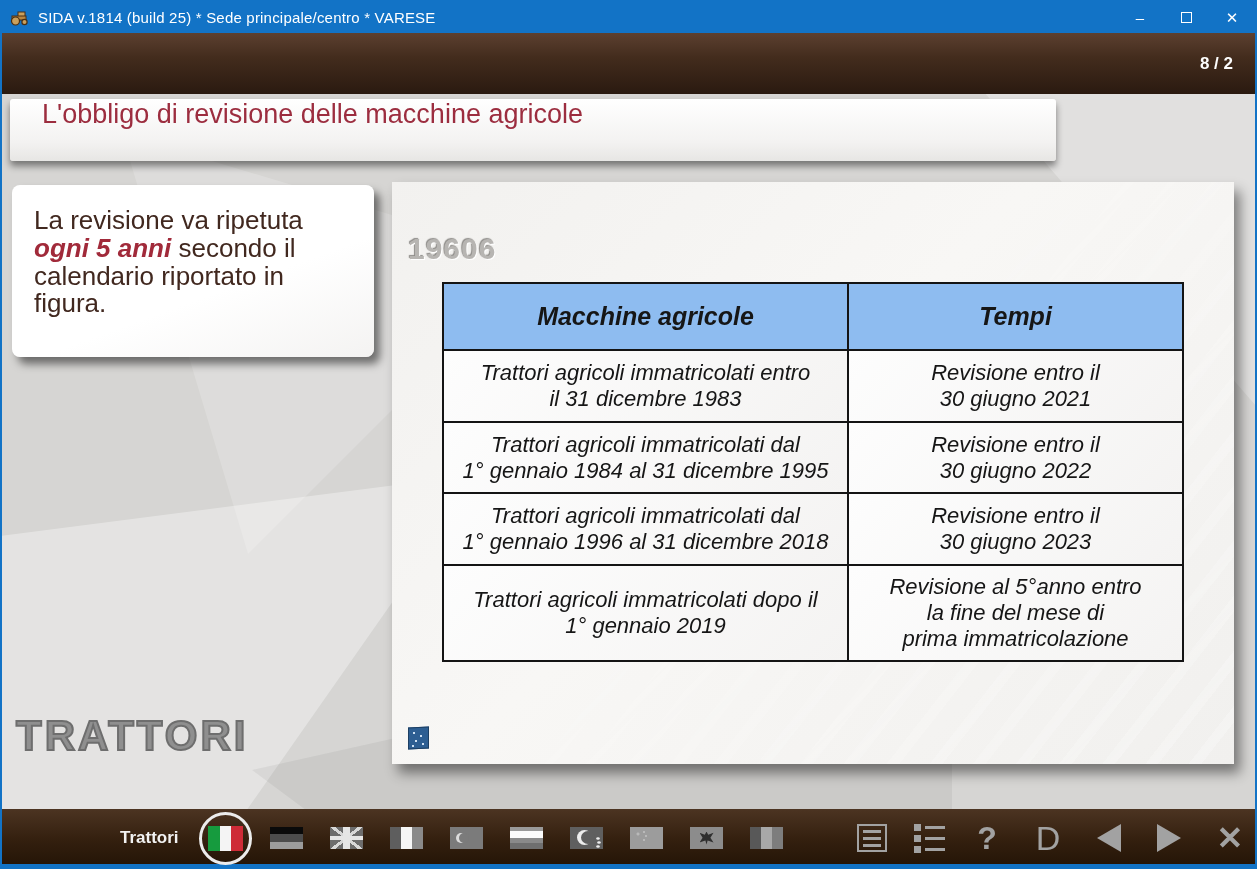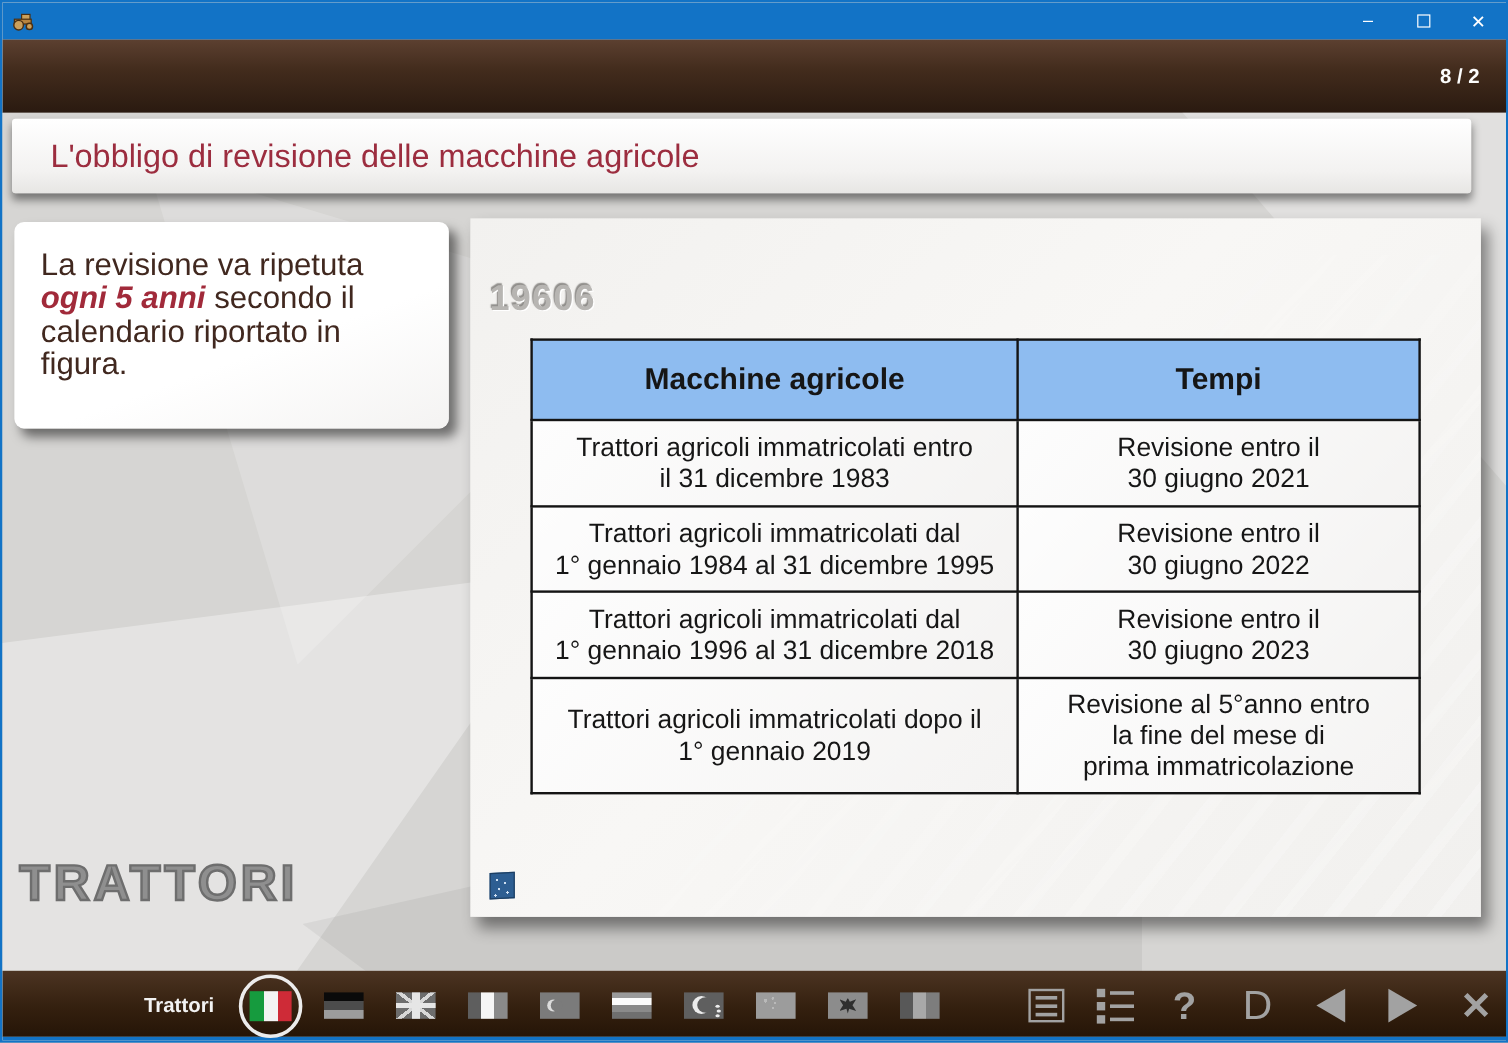--- a/index.html
+++ b/index.html
@@ -40,24 +40,24 @@
     clip-path:polygon(0 20%, 100% 0, 55% 100%, 0 100%); }
   .facet.f2{ left:250px; top:520px; width:700px; height:260px; background:rgba(0,0,0,.05);
     clip-path:polygon(0 60%, 100% 0, 100% 100%, 20% 100%); }
   .facet.f3{ right:-60px; top:-40px; width:520px; height:420px; background:rgba(255,255,255,.28);
     clip-path:polygon(30% 0, 100% 0, 100% 100%); }
   .facet.f4{ left:120px; top:40px; width:420px; height:420px; background:rgba(255,255,255,.18);
     clip-path:polygon(0 0, 100% 30%, 30% 100%); }
 
   
   .banner{
-    position:absolute; left:8px; top:97px; width:1216px; height:62px;
+    position:absolute; left:8px; top:97px; width:1046px; height:62px;
     background:linear-gradient(180deg,#ffffff 0%, #f3f2f1 70%, #e7e6e4 100%);
     border-radius:3px; box-shadow:0 5px 7px rgba(0,0,0,.45);
-    display:flex; align-items:center;
+    display:flex; align-items:flex-start;
   }
   .banner-title{ padding-left:32px; font-size:27px; color:#9c2d3f; }
 
   
   .note-box{
     position:absolute; left:10px; top:183px; width:362px; height:172px;
     background:linear-gradient(160deg,#ffffff 60%, #f4f3f2 100%);
     border-radius:8px; box-shadow:6px 7px 9px rgba(0,0,0,.5);
     padding:22px 20px 0 22px;
     font-size:26px; line-height:1.07; color:#41281f;
@@ -75,21 +75,21 @@
     background:repeating-linear-gradient(128deg, rgba(255,255,255,.55) 0 10px, rgba(255,255,255,0) 10px 34px);
     mask-image:linear-gradient(315deg, rgba(0,0,0,.9), rgba(0,0,0,0) 60%);
     -webkit-mask-image:linear-gradient(315deg, rgba(0,0,0,.9), rgba(0,0,0,0) 60%);
   }
   .slide-code{
     position:absolute; left:16px; top:8px; font-size:30px; font-weight:bold; letter-spacing:1px;
     color:#b7b5b2; text-shadow:1px 1px 0 #fff, -1px -1px 1px #8f8d8a;margin-top:42px;
   }
   .rev-table{
     position:absolute; left:50px; top:100px; width:740px;
-    border-collapse:collapse; table-layout:fixed;
+    border-collapse:collapse; table-layout:fixed;font-style:italic;
   }
   .rev-table th, .rev-table td{
     border:2px solid #141414; text-align:center; vertical-align:middle;
     white-space:pre-line; color:#161616;
   }
   .rev-table th{ background:#8ebcf0; font-size:25px; font-weight:bold; height:67px; }
   .rev-table td{ font-size:22px; line-height:1.18;
     background:linear-gradient(135deg,#fdfdfd 0%, #f4f3f2 100%); }
   .col-machine{ width:405px; } .col-time{ width:335px; }
   .row-h1{ height:72px; } .row-h2{ height:71px; } .row-h3{ height:72px; } .row-h4{ height:96px;padding-left:44px; }
@@ -181,20 +181,21 @@
 
 <div class="window">
 
   <div class="titlebar">
     <svg class="app-icon" viewBox="0 0 20 16">
       <rect x="8" y="2" width="7" height="6" fill="#caa05c" stroke="#4a2f12" stroke-width="1"></rect>
       <rect x="2" y="6" width="14" height="4" fill="#b9853f" stroke="#4a2f12" stroke-width="1"></rect>
       <circle cx="5.5" cy="11" r="4" fill="#caa05c" stroke="#4a2f12" stroke-width="1.2"></circle>
       <circle cx="14.5" cy="12" r="2.6" fill="#caa05c" stroke="#4a2f12" stroke-width="1.2"></circle>
     </svg>
+    <span class="app-title">SIDA v.1814 (build 25) * Sede principale/centro * VARESE</span>
     <div class="win-controls">
       <span class="win-btn">–</span>
       <span class="win-btn">
           <span class="max-box"></span>
         </span>
       <span class="win-btn">✕</span>
     </div>
   </div>
 
   <div class="lesson-header">

